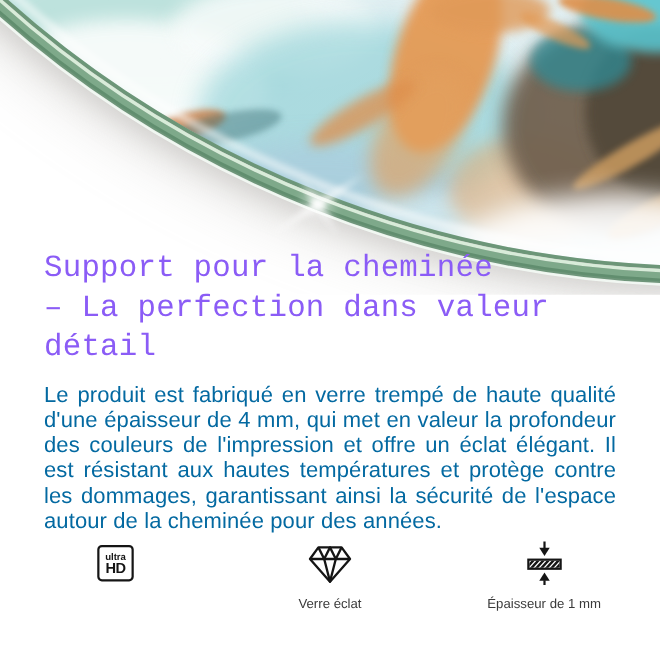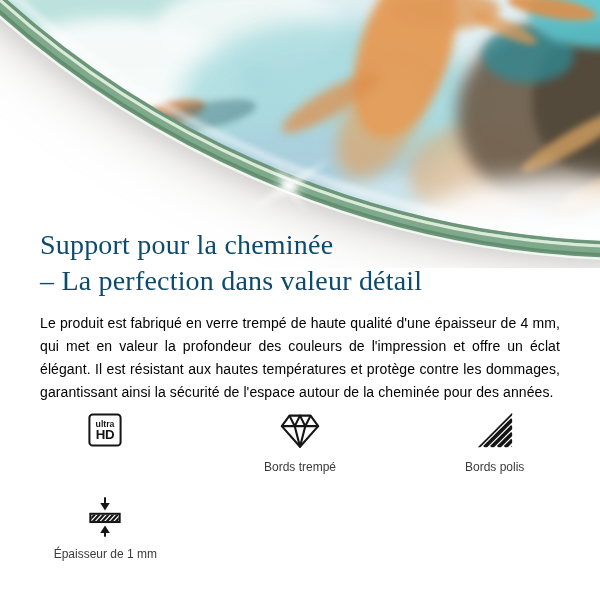--- a/index.html
+++ b/index.html
@@ -16,33 +16,33 @@
     width: 600px; height: 268px;
     z-index: 0;
   }
   .content {
     position: relative;
     z-index: 1;
   }
   .heading {
     margin: 0 40px;
     padding-top: 227px;
-    font-family: Liberation Serif, serif;
+    font-family: Liberation Mono, monospace;
     font-weight: 400;
     font-size: 28px;
     line-height: 36px;
-    color: #0c4a6e;
+    color: #8b5cf6;
     letter-spacing: 0.2px;
   }
   .description {
     margin: 13px 40px 0;
     width: 520px;
-    font-size: 14px;
+    font-size: 20px;
     line-height: 23px;
-    color: #000000;
+    color: #0369a1;
     text-align: justify;
     letter-spacing: 0.1px;
   }
   .features {
     margin: 3px 8px 0;
     display: grid;
     grid-template-columns: 1fr 1fr 1fr;
     row-gap: 20px;
   }
   .feature {
@@ -179,43 +179,23 @@
       <div class="icon-box">
         <svg width="46" height="46" viewBox="0 0 48 48">
           <g class="ico" stroke-width="2" stroke-linejoin="round">
             <path d="M13,9 H35 L43,20 L24,41.5 L5,20 Z"></path>
             <path d="M5,20 H43"></path>
             <path d="M13,9 L18.5,20 L24,9 L29.5,20 L35,9"></path>
             <path d="M18.5,20 L24,41.5 L29.5,20"></path>
           </g>
         </svg>
       </div>
-      <div class="feature-label">Bords trempé</div>
+      <div class="feature-label">Verre éclat</div>
     </div>
 
-    <div class="feature">
-      <div class="icon-box">
-        <svg width="44" height="44" viewBox="0 0 48 48">
-          <defs>
-              <clipPath id="triClip">
-                <path d="M5,43 L43,5 L43,43 Z"></path>
-              </clipPath>
-            </defs>
-          <g clip-path="url(#triClip)" stroke="#151515" stroke-width="4">
-            <line x1="5" y1="43" x2="43" y2="5"></line>
-            <line x1="12.5" y1="43" x2="43" y2="12.5"></line>
-            <line x1="20" y1="43" x2="43" y2="20"></line>
-            <line x1="27.5" y1="43" x2="43" y2="27.5"></line>
-            <line x1="35" y1="43" x2="43" y2="35"></line>
-            <line x1="42.5" y1="43" x2="43" y2="42.5"></line>
-          </g>
-        </svg>
-      </div>
-      <div class="feature-label">Bords polis</div>
-    </div>
 
     <div class="feature">
       <div class="icon-box">
         <svg width="44" height="44" viewBox="0 0 48 48">
           <defs>
               <clipPath id="barClip">
                 <rect x="9" y="21.5" width="30" height="7"></rect>
               </clipPath>
             </defs>
           <rect class="ico" x="8" y="20.5" width="32" height="9" stroke-width="2"></rect>

